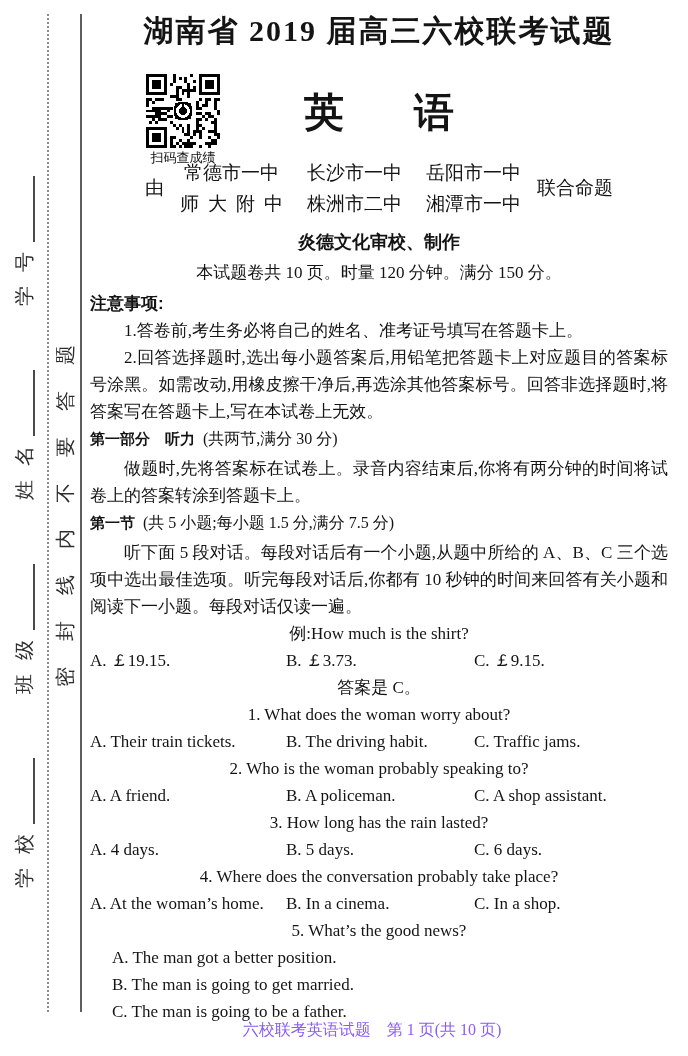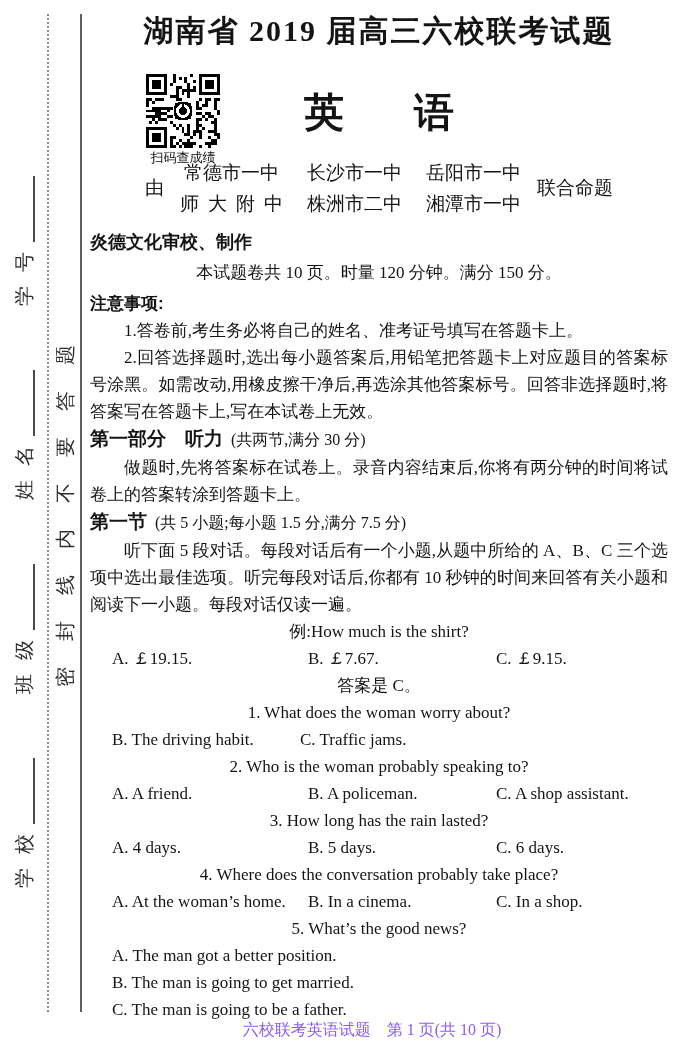--- a/index.html
+++ b/index.html
@@ -38,33 +38,33 @@
   .qr-label { font-family:"Liberation Sans","DejaVu Sans",sans-serif;
     font-size:13px; margin-top:1px; color:#111; }
   .subject { text-align:center; padding-top:28px; font-size:40px; font-weight:bold;
     font-family:"Liberation Sans","DejaVu Sans",sans-serif; }
   .subject .gap { display:inline-block; width:70px; }
   .committee { display:flex; justify-content:center; align-items:center; gap:16px;
     margin-top:2px; font-size:19px; height:58px; }
   .schools { display:grid; grid-template-columns:auto auto auto;
     column-gap:24px; row-gap:5px; text-align:center; }
   .s4 { letter-spacing:9px; margin-right:-9px; }
-  .producer { text-align:left; font-weight:bold; font-size:18px; margin-top:13px;
+  .producer { text-align:center; font-weight:bold; font-size:18px; margin-top:13px;
     font-family:"Liberation Sans","DejaVu Sans",sans-serif; }
   .paper-info { text-align:center; font-size:17px; margin-top:7px; }
   .notes-title { font-family:"Liberation Sans","DejaVu Sans",sans-serif;
     font-weight:bold; font-size:17px; line-height:27px; margin-top:6px; }
   .para { margin:0; font-size:17px; line-height:27px; text-indent:2em;
     text-align:justify; }
   .heading { font-size:17px; line-height:28px; }
-  .hb { font-family:Liberation Serif, serif; font-weight:bold;
-    font-size:19px; margin-right:8px; }
+  .hb { font-family:Liberation Mono, monospace; font-weight:bold;
+    font-size:15px; margin-right:8px; }
   .hn { font-size:16px; }
   .qline { font-size:17px; line-height:27px;text-align:center; }
-  .opts { display:flex; margin-left:22px; font-size:17px; line-height:27px; }
+  .opts { display:flex; font-size:17px; line-height:27px; }
   .opts .o1 { width:196px; } .opts .o2 { width:188px; } .opts .o3 { flex:1; }
   .stacked-opt { margin-left:22px; font-size:17px; line-height:27px; }
   .footer { position:absolute; left:83px; width:578px; top:1020px;
     text-align:center; font-size:16px; color:#8b5cf6; }
 </style>
 </head>
 <body>
 
 <div class="v-dotted"></div>
 <div class="v-solid"></div>
@@ -292,27 +292,28 @@
 
   <div class="heading"><span class="hb">第一部分　听力</span><span class="hn">(共两节,满分 30 分)</span></div>
   <p class="para">做题时,先将答案标在试卷上。录音内容结束后,你将有两分钟的时间将试卷上的答案转涂到答题卡上。</p>
 
   <div class="heading"><span class="hb">第一节</span><span class="hn">(共 5 小题;每小题 1.5 分,满分 7.5 分)</span></div>
   <p class="para">听下面 5 段对话。每段对话后有一个小题,从题中所给的 A、B、C 三个选项中选出最佳选项。听完每段对话后,你都有 10 秒钟的时间来回答有关小题和阅读下一小题。每段对话仅读一遍。</p>
 
   <div class="qline">例:How much is the shirt?</div>
   <div class="opts">
     <span class="o1">A. ￡19.15.</span>
-    <span class="o2">B. ￡7.67.</span>
+    <span class="o2">B. ￡3.73.</span>
     <span class="o3">C. ￡9.15.</span>
   </div>
   <div class="qline">答案是 C。</div>
 
   <div class="qline">1. What does the woman worry about?</div>
   <div class="opts">
+    <span class="o1">A. Their train tickets.</span>
     <span class="o2">B. The driving habit.</span>
     <span class="o3">C. Traffic jams.</span>
   </div>
 
   <div class="qline">2. Who is the woman probably speaking to?</div>
   <div class="opts">
     <span class="o1">A. A friend.</span>
     <span class="o2">B. A policeman.</span>
     <span class="o3">C. A shop assistant.</span>
   </div>

